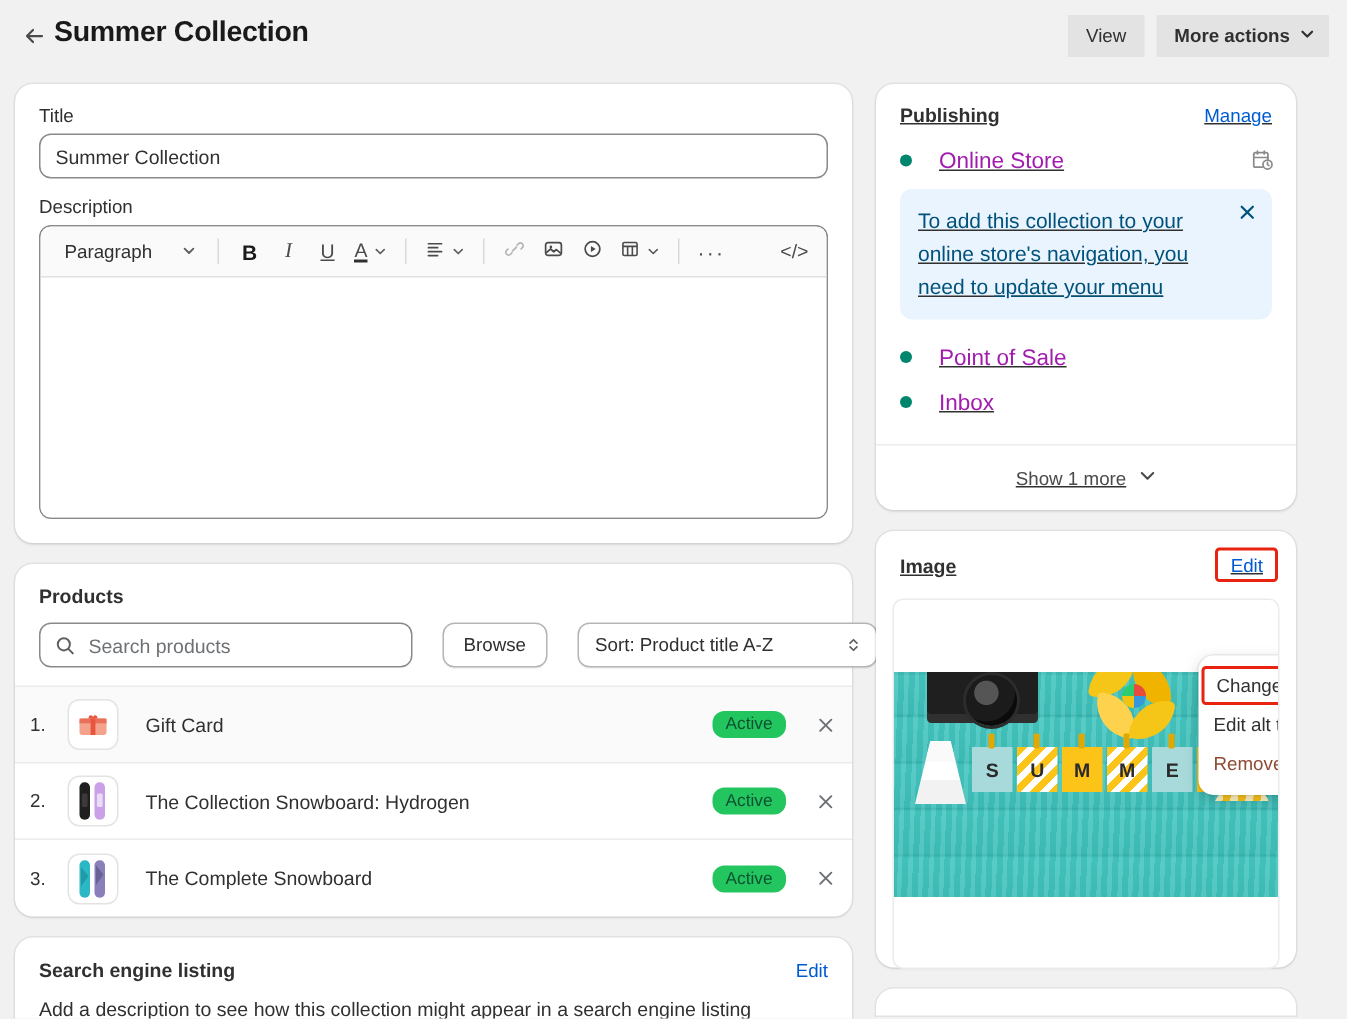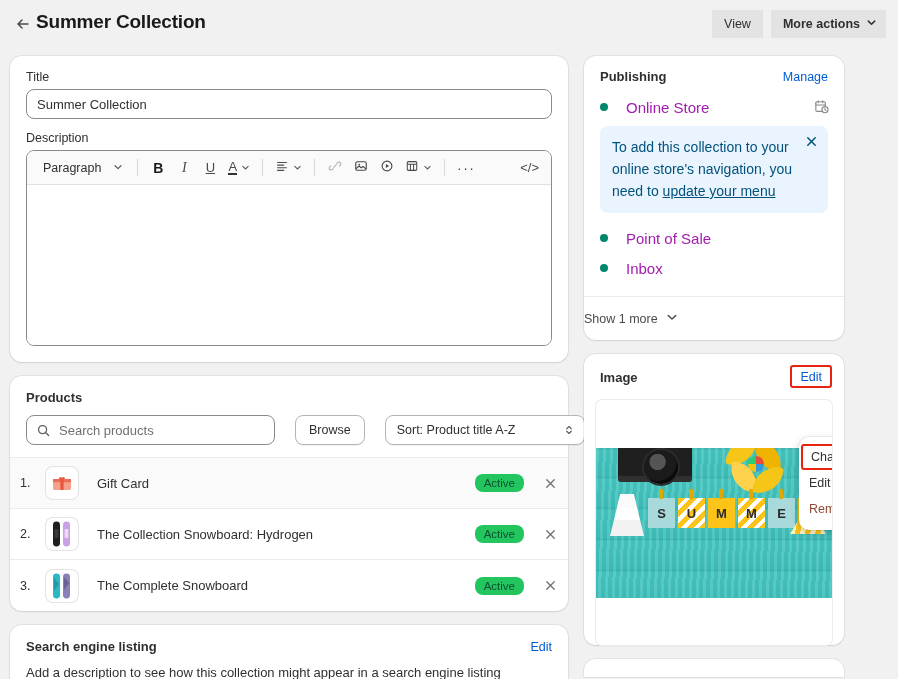--- a/index.html
+++ b/index.html
@@ -38,21 +38,21 @@
   .btn-plain {
     background: #e3e3e3; border: none; border-radius: 0;
     padding: 6px 12px; font-size: 12.5px; color: #303030;
     cursor: pointer; font-family: inherit; line-height: 16px;
   }
   .btn-plain.with-caret { display: flex; align-items: center; gap: 6px; padding-right: 9px; font-weight: bold; }
   .caret { display: inline-block; }
 
   
   .col-left { position: absolute; left: 10px; top: 56px; width: 558px; }
-  .col-right { position: absolute; left: 584px; top: 56px; width: 260px; }
+  .col-right { position: absolute; left: 584px; top: 56px; width: 280px; text-decoration: underline; }
 
   .card {
     background: #fff; border-radius: 12px;
     box-shadow: 0 0 0 1px rgba(0,0,0,0.06), 0 1px 2px rgba(0,0,0,0.08);
     margin-bottom: 14px;
   }
   .card-pad { padding: 14px 16px 16px 16px; border-radius: 23px; }
 
   
   .field-label { font-size: 12.5px; color: #303030; margin-bottom: 5px; }
@@ -70,21 +70,21 @@
   .editor-toolbar {
     display: flex; align-items: center; height: 34px;
     background: #fafafa; border-bottom: 1px solid #e1e1e1;
     padding: 0 8px; gap: 2px; position: relative;
   }
   .tb-btn {
     height: 24px; min-width: 24px; padding: 0 4px;
     display: flex; align-items: center; justify-content: center;
     border-radius: 5px; cursor: pointer; color: #4a4a4a; font-size: 13px;
   }
-  .tb-btn.para { padding: 0 6px 0 8px; gap: 12px; font-size: 12.5px; color: #303030; }
+  .tb-btn.para { padding: 0 6px 0 8px; gap: 20px; font-size: 12.5px; color: #303030; }
   .tb-sep { width: 1px; height: 17px; background: #d9d9d9; margin: 0 6px; }
   .tb-btn.dim { color: #b5b5b5; }
   .tb-code { position: absolute; right: 8px; }
   .editor-body { height: 160px; background: #fff; }
 
   
   .card-title { font-size: 13px; font-weight: bold; color: #303030; }
   .prod-controls { display: flex; gap: 20px; margin-top: 10px; align-items: center; }
   .search-box {
     position: relative; flex: 0 0 249px; height: 30px;
@@ -154,21 +154,21 @@
   .cal-icon { position: absolute; right: 14px; top: 6px; color: #8a8a8a; }
   .info-banner {
     margin: 4px 16px 0 16px; background: #eaf4fe; border-radius: 8px;
     padding: 10px 12px 11px 12px; position: relative;
   }
   .info-text { font-size: 14px; color: #00527c; line-height: 22px; width: 212px; }
   .info-link { color: #00527c; text-decoration: underline; cursor: pointer; }
   .info-x { position: absolute; right: 10px; top: 9px; color: #00527c; cursor: pointer; }
   .show-more-wrap {
     border-top: 1px solid #ebebeb; margin-top: 13px;
-    height: 44px; display: flex; align-items: center; 
+    height: 44px; display: flex; align-items: center; justify-content: center;
     gap: 8px; cursor: pointer; color: #4a4a4a; font-size: 12.5px;
   }
 
   
   .img-head {
     display: flex; justify-content: space-between; align-items: center;
     padding: 12px 16px 0 16px; position: relative;
   }
   .edit-link-box {
     border: 2px solid #e8230f; border-radius: 3px; padding: 2px 8px;

